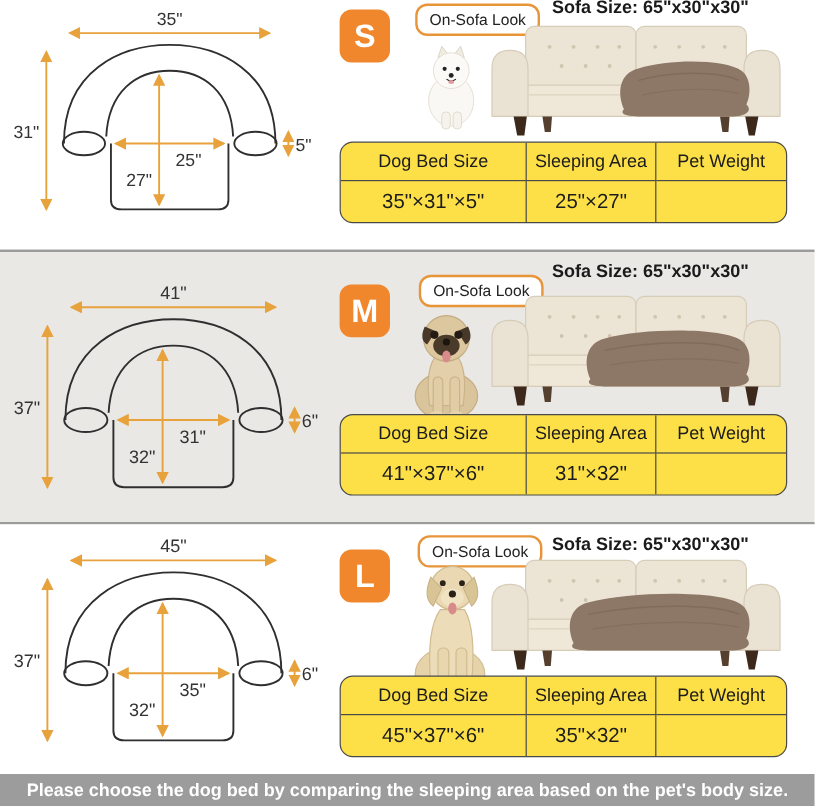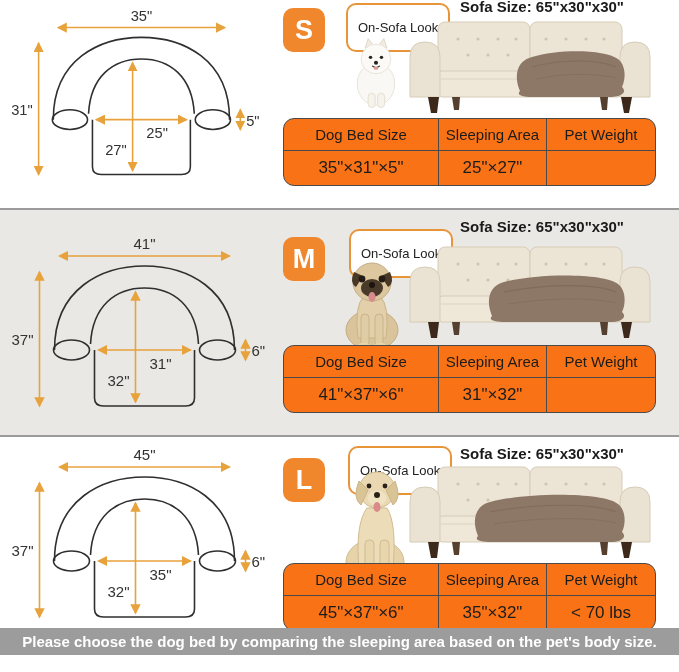--- a/index.html
+++ b/index.html
@@ -18,51 +18,51 @@
   .diagram .arrow{stroke:#E8A23C;stroke-width:1.6;}
   .diagram text{fill:#333;font-size:15px;font-family:"Liberation Sans",sans-serif;}
 
   .size-badge{position:absolute;width:42px;height:44px;background:#F0872C;border-radius:10px;
       color:#fff;font-weight:bold;font-size:27px;display:flex;align-items:center;justify-content:center;}
   #sec-s .size-badge{left:283px;top:8px;}
   #sec-m .size-badge{left:283px;top:27px;}
   #sec-l .size-badge{left:283px;top:21px;}
 
   .onsofa{position:absolute;border:2px solid #E8953A;border-radius:10px;background:#fff;
-      font-size:13px;color:#222;padding:15px 10px;white-space:nowrap;}
+      font-size:13px;color:#222;padding:4px 10px;white-space:nowrap;}
   #sec-s .onsofa{left:346px;top:3px;}
   #sec-m .onsofa{left:349px;top:19px;}
   #sec-l .onsofa{left:348px;top:9px;}
 
   .sofa-size{position:absolute;font-size:15px;font-weight:bold;color:#1a1a1a;white-space:nowrap;}
   #sec-s .sofa-size{left:460px;top:-2px;}
   #sec-m .sofa-size{left:460px;top:8px;}
   #sec-l .sofa-size{left:460px;top:8px;}
 
   .dog{position:absolute;}
   #sec-s .dog{left:340px;top:37px;width:72px;height:72px;}
   #sec-m .dog{left:334px;top:46px;width:76px;height:96px;}
   #sec-l .dog{left:327px;top:26px;width:92px;height:128px;}
 
   .sofa{position:absolute;width:244px;height:100px;}
   #sec-s .sofa{left:408px;top:15px;}
   #sec-m .sofa{left:408px;top:30px;}
   #sec-l .sofa{left:408px;top:23px;}
 
-  .size-table{position:absolute;left:283px;width:371px;background:#f97316;border:1.5px solid #4a4a4a;
+  .size-table{position:absolute;left:283px;width:371px;background:#fde047;border:1.5px solid #4a4a4a;
       border-radius:11px;overflow:hidden;display:grid;grid-template-columns:155px 108px 108px;color:#1c1c1c;}
   #sec-s .size-table{top:118px;}
   #sec-m .size-table{top:135px;}
   #sec-l .size-table{top:126px;}
   .size-table>div{display:flex;align-items:center;justify-content:center;}
   .size-table .th{height:31px;font-size:15px;border-bottom:1.5px solid #4a4a4a;}
   .size-table .td{height:34px;font-size:17px;}
   .size-table .c1,.size-table .c2{border-right:1.5px solid #4a4a4a;}
 
-  .footer-bar{position:absolute;left:0;bottom:17px;width:679px;height:27px;background:#9C9C9C;
+  .footer-bar{position:absolute;left:0;bottom:0;width:679px;height:27px;background:#9C9C9C;
       color:#fff;font-weight:bold;font-size:15px;display:flex;align-items:center;justify-content:center;}
 
   .sofa .frame{stroke:#d6ccb8;stroke-width:1;}
 </style>
 </head>
 <body>
 
 <svg width="0" height="0" style="position:absolute" aria-hidden="true">
   <defs>
     <marker id="ah" viewBox="0 0 10 10" refX="8.5" refY="5" markerWidth="6.5" markerHeight="6.5" orient="auto-start-reverse">
@@ -304,18 +304,17 @@
       <path d="M82 52 C135 42 190 44 208 52" fill="none" stroke="#7c6757" stroke-width="1.2" opacity="0.7"></path>
       <path d="M86 64 C140 56 188 58 208 63" fill="none" stroke="#7c6757" stroke-width="1" opacity="0.5"></path>
     </svg>
 
     <div class="size-table">
       <div class="th c1">Dog Bed Size</div>
       <div class="th c2">Sleeping Area</div>
       <div class="th c3">Pet Weight</div>
       <div class="td c1">45"×37"×6"</div>
       <div class="td c2">35"×32"</div>
-      <div class="td c3">&lt; 70 lbs</div>
     </div>
   </section>
 
   <div class="footer-bar">Please choose the dog bed by comparing the sleeping area based on the pet's body size.</div>
 </div>
 
 </body></html>

